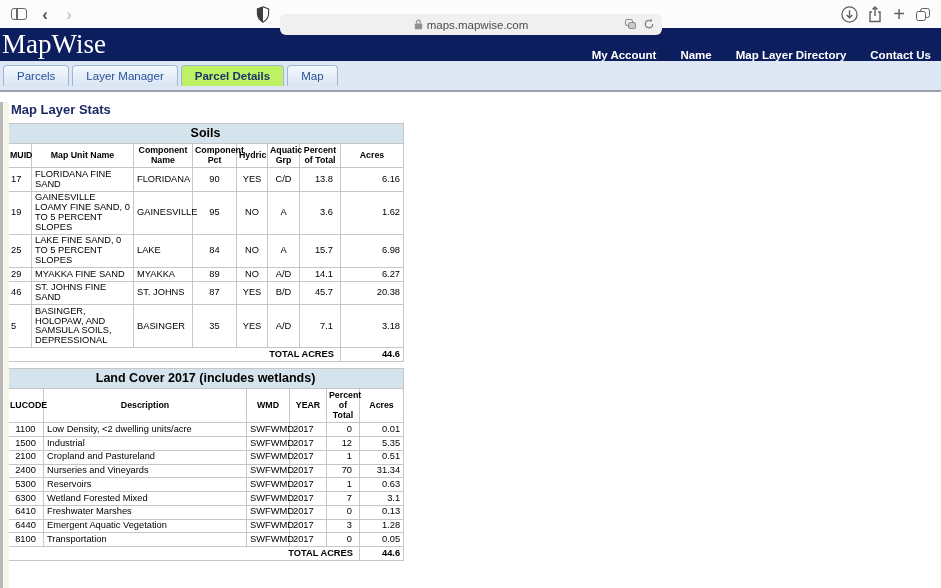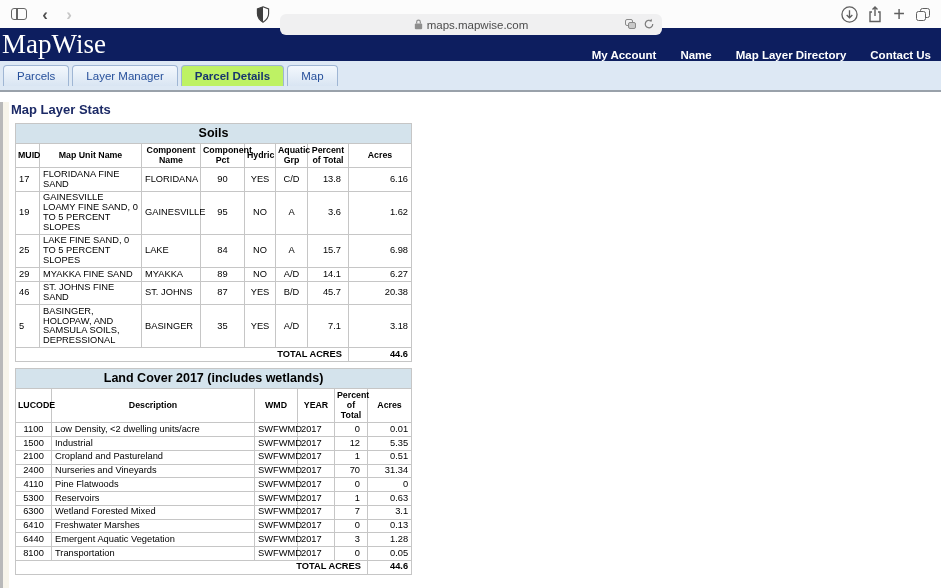--- a/index.html
+++ b/index.html
@@ -37,21 +37,21 @@
   .tab { font-size:11.5px; color:#27509b; background:linear-gradient(#f3f8fd,#d9e5f3); border:1px solid #9fb6d4;
     border-bottom:none; border-radius:4px 4px 0 0; padding:4px 13px 4px 13px; margin-right:3px; cursor:default; }
   .tab.active { background:#bef264; font-weight:bold; color:#17356e; }
   .sub-strip { height:6px; background:#dde8f4; border-bottom:2px solid #99a1aa; }
 
   
   .content { position:relative; background:#fff; height:496px; }
   .edge-a { position:absolute; left:0; top:0; bottom:0; width:3px; background:#b9b9b9; }
   .edge-b { position:absolute; left:3px; top:0; bottom:0; width:6px; background:#f7f4ea; }
   .page-title { margin:10px 0 6px 11px; font-size:13px; font-weight:bold; color:#1c2a66; }
-  .tables { margin-left:15px; width:400px; }
+  .tables { margin-left:7px; width:400px; }
   table { border-collapse:collapse; table-layout:fixed; width:397px; font-size:9.3px; line-height:1.05;
     color:#000; margin-bottom:6px; }
   th, td { border:1px solid #c6c6c6; }
   th.section-title { font-size:12.5px; padding:3px 2px; background:#d4e3ec; text-align:center; }
   th.col { font-size:8.8px; line-height:1.1; padding:2px 2px; text-align:center; background:#fff; }
   td { padding:1.5px 3px; vertical-align:middle; background:#fff; }
   td.al { text-align:left; } td.ac { text-align:center; } td.ar { text-align:right; }
   td.pct { padding-right:7px; }
   td.total-label { font-weight:bold; text-align:right; padding-right:6px; }
   td.total-val { font-weight:bold; text-align:right; }
@@ -285,28 +285,20 @@
           </tr>
           <tr>
             <td class="ac">2400</td>
             <td class="al">Nurseries and Vineyards</td>
             <td class="al">SWFWMD</td>
             <td class="al">2017</td>
             <td class="ar pct">70</td>
             <td class="ar">31.34</td>
           </tr>
           <tr>
-            <td class="ac">4110</td>
-            <td class="al">Pine Flatwoods</td>
-            <td class="al">SWFWMD</td>
-            <td class="al">2017</td>
-            <td class="ar pct">0</td>
-            <td class="ar">0</td>
-          </tr>
-          <tr>
             <td class="ac">5300</td>
             <td class="al">Reservoirs</td>
             <td class="al">SWFWMD</td>
             <td class="al">2017</td>
             <td class="ar pct">1</td>
             <td class="ar">0.63</td>
           </tr>
           <tr>
             <td class="ac">6300</td>
             <td class="al">Wetland Forested Mixed</td>

